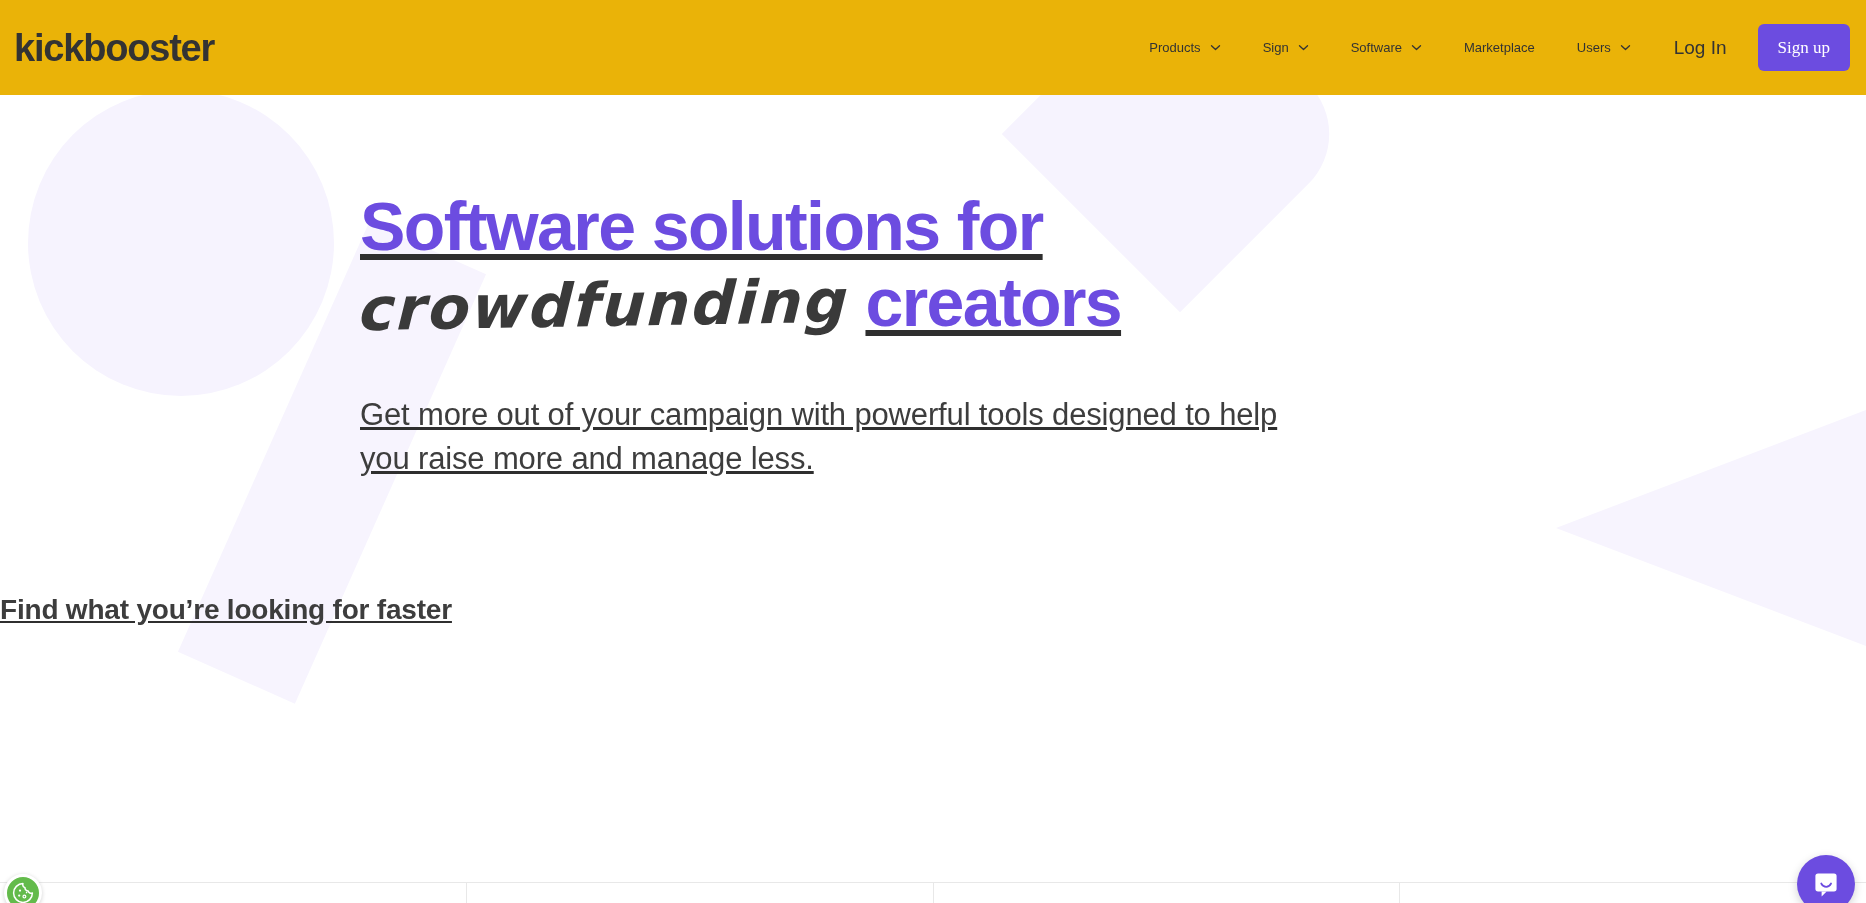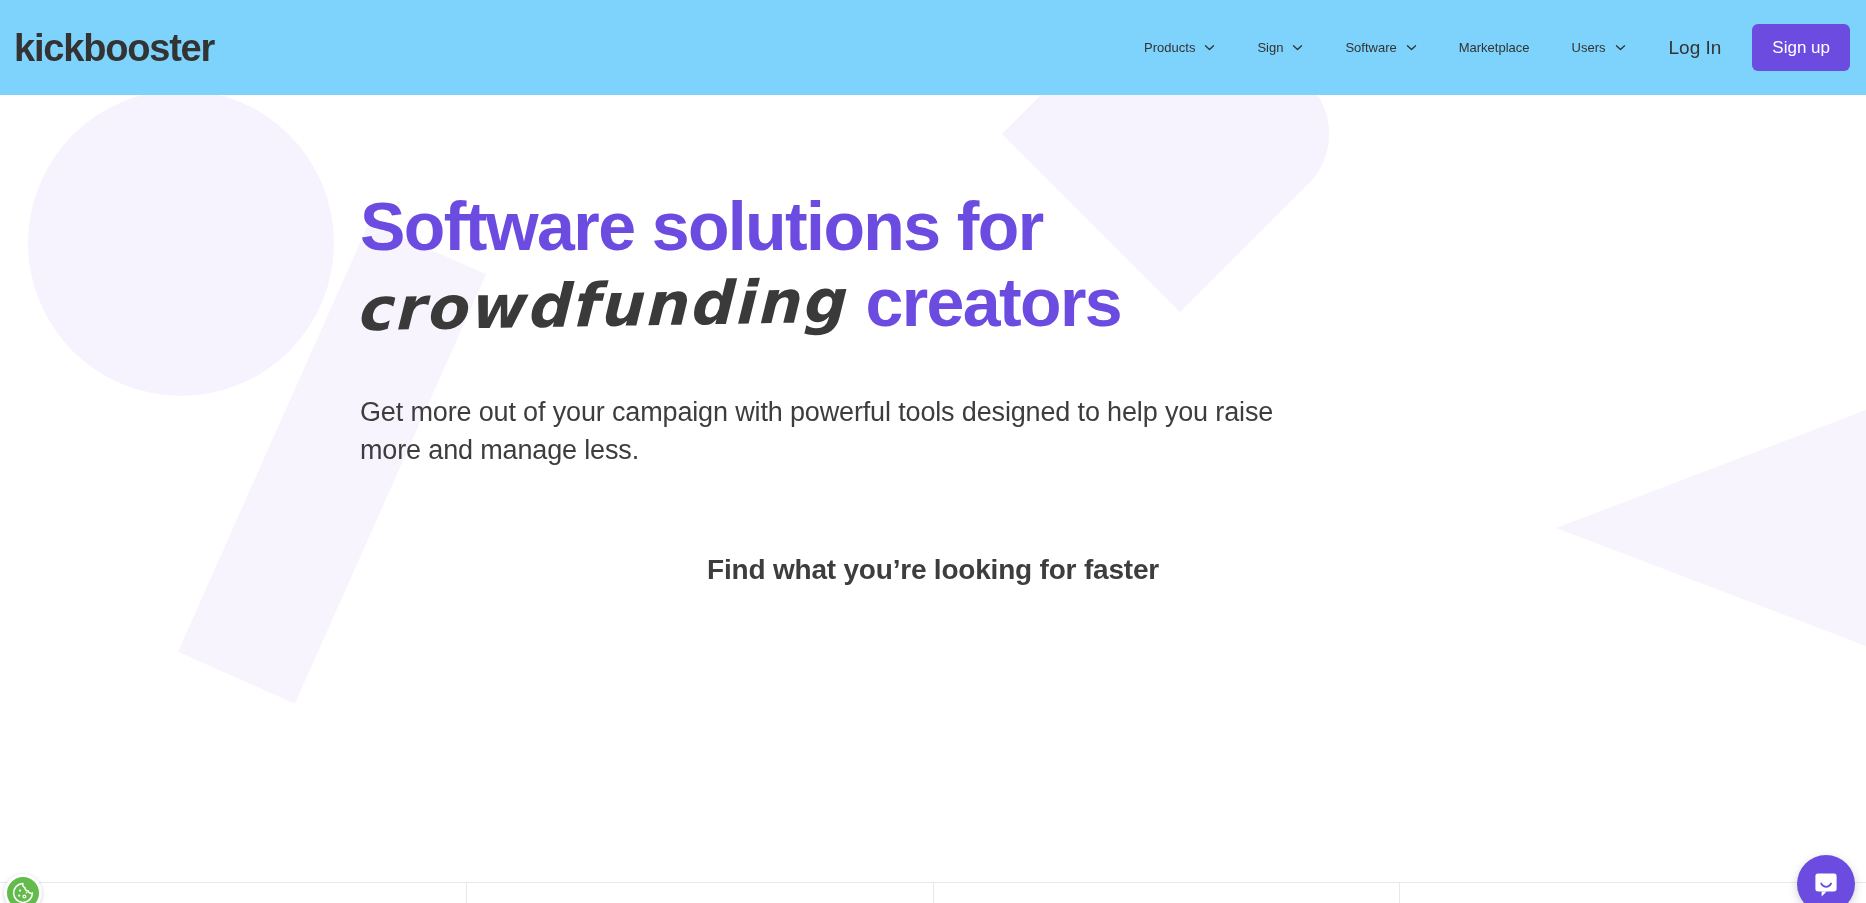--- a/index.html
+++ b/index.html
@@ -69,21 +69,21 @@
     border-top: 118px solid transparent;
     border-bottom: 118px solid transparent;
     border-right: 310px solid #f7f4fe;
   }
 
   
   .site-header {
     position: relative;
     z-index: 5;
     height: 95px;
-    background: #7dd3fc;
+    background: #eab308;
     display: flex;
     align-items: center;
     padding: 0 16px 0 14px;
   }
 
   .logo {
     font-size: 38px;
     font-weight: 700;
     letter-spacing: -1.2px;
     color: #333333;
@@ -122,39 +122,40 @@
   .nav-login {
     font-size: 19px;
     color: #333333;
     padding: 10px 22px;
     white-space: nowrap;
     cursor: pointer;
     text-decoration: none;
   }
 
   .btn-signup {
-    font-family: Liberation Sans, sans-serif;
+    font-family: Liberation Serif, serif;
     font-size: 17px;
     color: #ffffff;
     background: #6c4ce0;
     border: none;
     border-radius: 6px;
     padding: 0 20px;
     height: 47px;
     margin-left: 9px;
     cursor: pointer;
     white-space: nowrap;
     text-align: right;
   }
 
   
   .hero {
     position: relative;
     z-index: 2;
     padding: 96px 0 0 360px;
+    text-decoration: underline;
   }
 
   .hero-title {
     font-size: 68px;
     font-weight: 700;
     line-height: 1.03;
     letter-spacing: -1.6px;
     color: #6c4ce0;
     max-width: 1060px;
   }
@@ -172,33 +173,34 @@
     font-size: 60px;
     font-style: italic;
     letter-spacing: 2px;
     margin-right: 16px;
     display: inline-block;
     transform: skewX(-4deg) rotate(-1deg);
   }
 
   .hero-sub {
     margin-top: 56px;
-    font-size: 27px;
+    font-size: 31px;
     line-height: 1.42;
     color: #3d3d3d;
     max-width: 960px;
     letter-spacing: -0.15px;
   }
 
   
   .find-section {
     position: relative;
     z-index: 2;
-    margin-top: 84px;
-    text-align: center;
+    margin-top: 113px;
+    text-align: left;
+    text-decoration: underline;
   }
 
   .find-title {
     font-size: 28px;
     color: #3d3d3d;
     letter-spacing: -0.2px;
   }
 
   
   .grid-strip {

